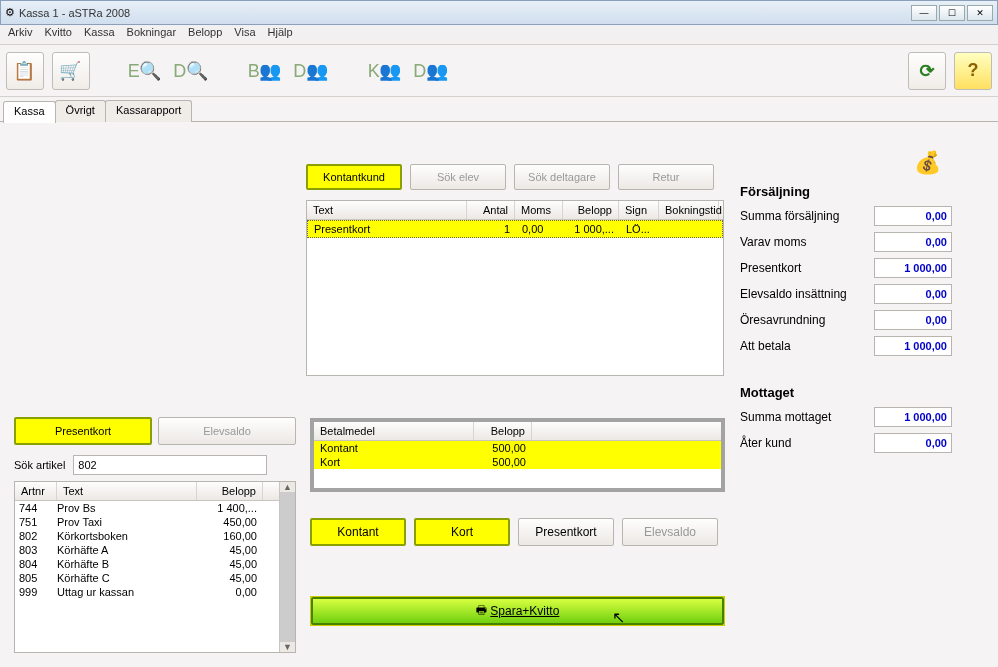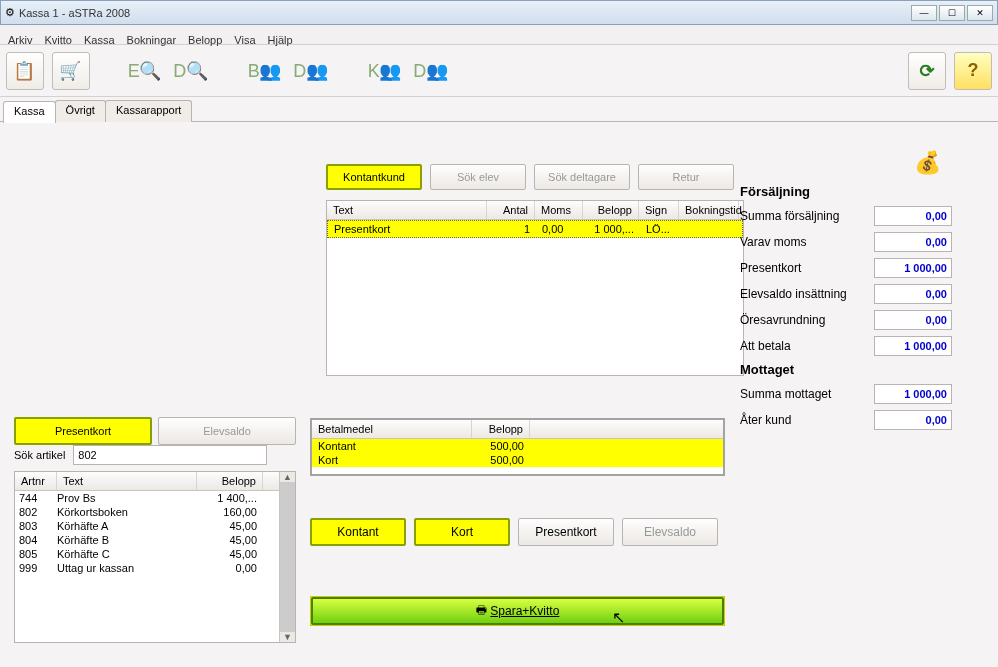--- a/index.html
+++ b/index.html
@@ -2,40 +2,40 @@
 <html><head>
 <meta charset="utf-8">
 <style>
 * { box-sizing: border-box; margin: 0; padding: 0; }
 body { font-family: Tahoma, Arial, sans-serif; font-size: 11px; background: #f5f3f3; width: 998px; height: 667px; overflow: hidden; }
 .titlebar { height: 25px; background: linear-gradient(#e8f0f8, #d0deee); border: 1px solid #8aa0b8; display: flex; align-items: center; padding: 0 4px; }
 .titlebar .icon { margin-right: 4px; }
 .titlebar .title { font-size: 11px; color: #333; }
 .titlebar .spacer { flex: 1; }
 .win-btn { width: 26px; height: 16px; border: 1px solid #9aa; background: linear-gradient(#fff,#dde6ee); margin-left: 2px; display: inline-flex; align-items: center; justify-content: center; font-size: 9px; }
-.menubar { height: 20px; background: #f2f0f0; border-bottom: 1px solid #d4d0cc; padding: 9px 8px; display: flex; gap: 12px; }
+.menubar { height: 20px; background: #f2f0f0; border-bottom: 1px solid #d4d0cc; padding: 1px 8px; display: flex; gap: 12px; }
 .menubar span { font-size: 11px; color: #333; cursor: pointer; }
 .toolbar { height: 52px; background: #f5f3f3; border-bottom: 1px solid #d4d0cc; display: flex; align-items: center; padding: 0 6px; gap: 8px; }
 .tool-btn { width: 38px; height: 38px; border: 1px solid #c0bcb8; background: linear-gradient(#fefefe,#f0ece8); border-radius: 3px; display: flex; align-items: center; justify-content: center; font-size: 18px; color: #8a7; }
 .tool-btn.flat { border: 1px solid transparent; background: transparent; }
 .toolbar .spacer { flex: 1; }
 .tabstrip { height: 22px; display: flex; margin-top: 3px; margin-left: 3px; }
 .tab { padding: 3px 10px; border: 1px solid #b8b4b0; border-bottom: none; background: #f0ece8; font-size: 11px; margin-right: -1px; border-top-left-radius: 3px; border-top-right-radius: 3px; }
 .tab.active { background: #fff; position: relative; top: 1px; }
 .tab-line { border-top: 1px solid #b8b4b0; margin-top: -1px; }
 .content { position: relative; padding: 10px; height: 544px; }
 .btn { display: inline-flex; align-items: center; justify-content: center; border: 1px solid #b8b4b0; background: linear-gradient(#fefefe,#ece8e4); height: 26px; padding: 0 8px; font-size: 11px; border-radius: 2px; cursor: pointer; }
 .btn.disabled { color: #999; }
 .btn.highlight { background: #ffff00; border: 2px solid #8aa000; }
 .hl-box { background: #ffff00; border: 1px solid #cccc00; padding: 2px; }
 .left-col { position: absolute; left: 14px; top: 8px; width: 282px; }
 .grid-btns { display: grid; grid-template-columns: 90px 90px 90px; grid-auto-rows: 28px; gap: 6px; }
 .grid-btns .btn { min-width: 88px; font-size: 11px; }
 .banner { position: absolute; left: 390px; top: 4px; background: #ffff00; padding: 3px 10px; font-weight: bold; font-size: 14px; letter-spacing: 3px; }
-.center-col { position: absolute; left: 326px; top: 42px; width: 418px; }
+.center-col { position: absolute; left: 306px; top: 42px; width: 418px; }
 .search-btns { display: flex; gap: 8px; }
 .search-btns .btn { width: 96px; font-size: 11px; }
 .grid-box { border: 1px solid #b8b4b0; margin-top: 10px; height: 176px; background: #fff; }
 .grid-hd { display: flex; background: linear-gradient(#fdfdfd,#ece8e4); border-bottom: 1px solid #c8c4c0; font-size: 11px; }
 .grid-hd > div { padding: 3px 6px; border-right: 1px solid #d8d4d0; }
 .grid-row { display: flex; font-size: 11px; }
 .grid-row > div { padding: 2px 6px; }
 .grid-row.hl { background: #ffff00; border: 1px dotted #666; }
 .col-text { width: 160px; }
 .col-antal { width: 48px; text-align: right; }
@@ -44,32 +44,32 @@
 .col-sign { width: 40px; }
 .col-bokn { width: 60px; }
 .right-col { position: absolute; left: 740px; top: 28px; width: 242px; }
 .coin-icon { text-align: right; font-size: 22px; color: #c8a030; padding-right: 40px; }
 .sect-title { font-weight: bold; font-size: 13px; margin: 8px 0 4px; }
 .sum-row { display: flex; align-items: center; height: 26px; }
 .sum-row .lbl { width: 134px; font-size: 12px; }
 .sum-row .val { width: 78px; border: 1px solid #b8b4b0; background: #fff; text-align: right; padding: 3px 4px; font-size: 11px; font-weight: bold; color: #0000cc; }
 .bottom-left { position: absolute; left: 14px; top: 295px; width: 282px; }
 .half-btn { width: 138px; height: 28px; }
-.sok-row { display: flex; align-items: center; gap: 8px; margin-top: 0; }
+.sok-row { display: flex; align-items: center; gap: 8px; margin-top: 10px; }
 .sok-row input { width: 194px; height: 20px; border: 1px solid #b8b4b0; padding: 2px 4px; font-size: 11px; }
 .art-list-wrap { border: 1px solid #b8b4b0; background: #fff; margin-top: 6px; height: 172px; display: flex; }
 .art-list { flex: 1; overflow: hidden; }
 .art-hd { display: flex; background: linear-gradient(#fdfdfd,#ece8e4); border-bottom: 1px solid #c8c4c0; font-size: 11px; }
 .art-hd > div { padding: 3px 6px; border-right: 1px solid #d8d4d0; }
 .art-row { display: flex; font-size: 11px; padding: 1px 0; }
 .c-artnr { width: 42px; padding-left: 4px; }
 .c-text { width: 140px; }
 .c-belopp { width: 66px; text-align: right; padding-right: 6px; }
 .scroll { width: 16px; background: #ece8e4; border-left: 1px solid #c8c4c0; display: flex; flex-direction: column; justify-content: space-between; align-items: center; font-size: 9px; color: #666; }
-.payment-grid { position: absolute; left: 310px; top: 296px; width: 415px; border: 2px solid #a3a3a3; background: #fff; height: 58px; }
+.payment-grid { position: absolute; left: 310px; top: 296px; width: 415px; border: 4px solid #a3a3a3; background: #fff; height: 74px; }
 .pay-hd { display: flex; background: linear-gradient(#fdfdfd,#ece8e4); border-bottom: 1px solid #c8c4c0; font-size: 11px; }
 .pay-hd > div { padding: 3px 6px; border-right: 1px solid #d8d4d0; }
 .pay-row { display: flex; font-size: 11px; background: #ffff00; }
 .pay-row > div { padding: 1px 6px; }
 .pc-medel { width: 160px; }
 .pc-belopp { width: 58px; text-align: right; }
 .pay-btns { position: absolute; left: 310px; top: 396px; display: flex; gap: 8px; }
 .pay-btns .btn { width: 96px; height: 28px; font-size: 12px; }
 .save-btn-wrap { position: absolute; left: 310px; top: 474px; width: 415px; }
 .save-btn { width: 100%; height: 28px; background: linear-gradient(#d8ff40,#70d010); border: 2px solid #4a8000; border-radius: 2px; display: flex; align-items: center; justify-content: center; font-size: 12px; cursor: pointer; }
@@ -175,21 +175,21 @@
         </div>
         <div class="sum-row">
           <div class="lbl">Öresavrundning</div>
           <div class="val">0,00</div>
         </div>
         <div class="sum-row">
           <div class="lbl">Att betala</div>
           <div class="val">1 000,00</div>
         </div>
       </div>
-    <div class="sect-title" style="margin-top:3px;">Mottaget</div>
+    <div class="sect-title" style="margin-top:26px;">Mottaget</div>
     <div id="recv-rows">
         <div class="sum-row">
           <div class="lbl">Summa mottaget</div>
           <div class="val">1 000,00</div>
         </div>
         <div class="sum-row">
           <div class="lbl">Åter kund</div>
           <div class="val">0,00</div>
         </div>
       </div>
@@ -211,20 +211,25 @@
           <div class="c-text">Text</div>
           <div class="c-belopp">Belopp</div>
         </div>
         <div id="art-rows">
             <div class="art-row">
               <div class="c-artnr">744</div>
               <div class="c-text">Prov Bs</div>
               <div class="c-belopp">1 400,...</div>
             </div>
             <div class="art-row">
+              <div class="c-artnr">751</div>
+              <div class="c-text">Prov Taxi</div>
+              <div class="c-belopp">450,00</div>
+            </div>
+            <div class="art-row">
               <div class="c-artnr">802</div>
               <div class="c-text">Körkortsboken</div>
               <div class="c-belopp">160,00</div>
             </div>
             <div class="art-row">
               <div class="c-artnr">803</div>
               <div class="c-text">Körhäfte A</div>
               <div class="c-belopp">45,00</div>
             </div>
             <div class="art-row">

